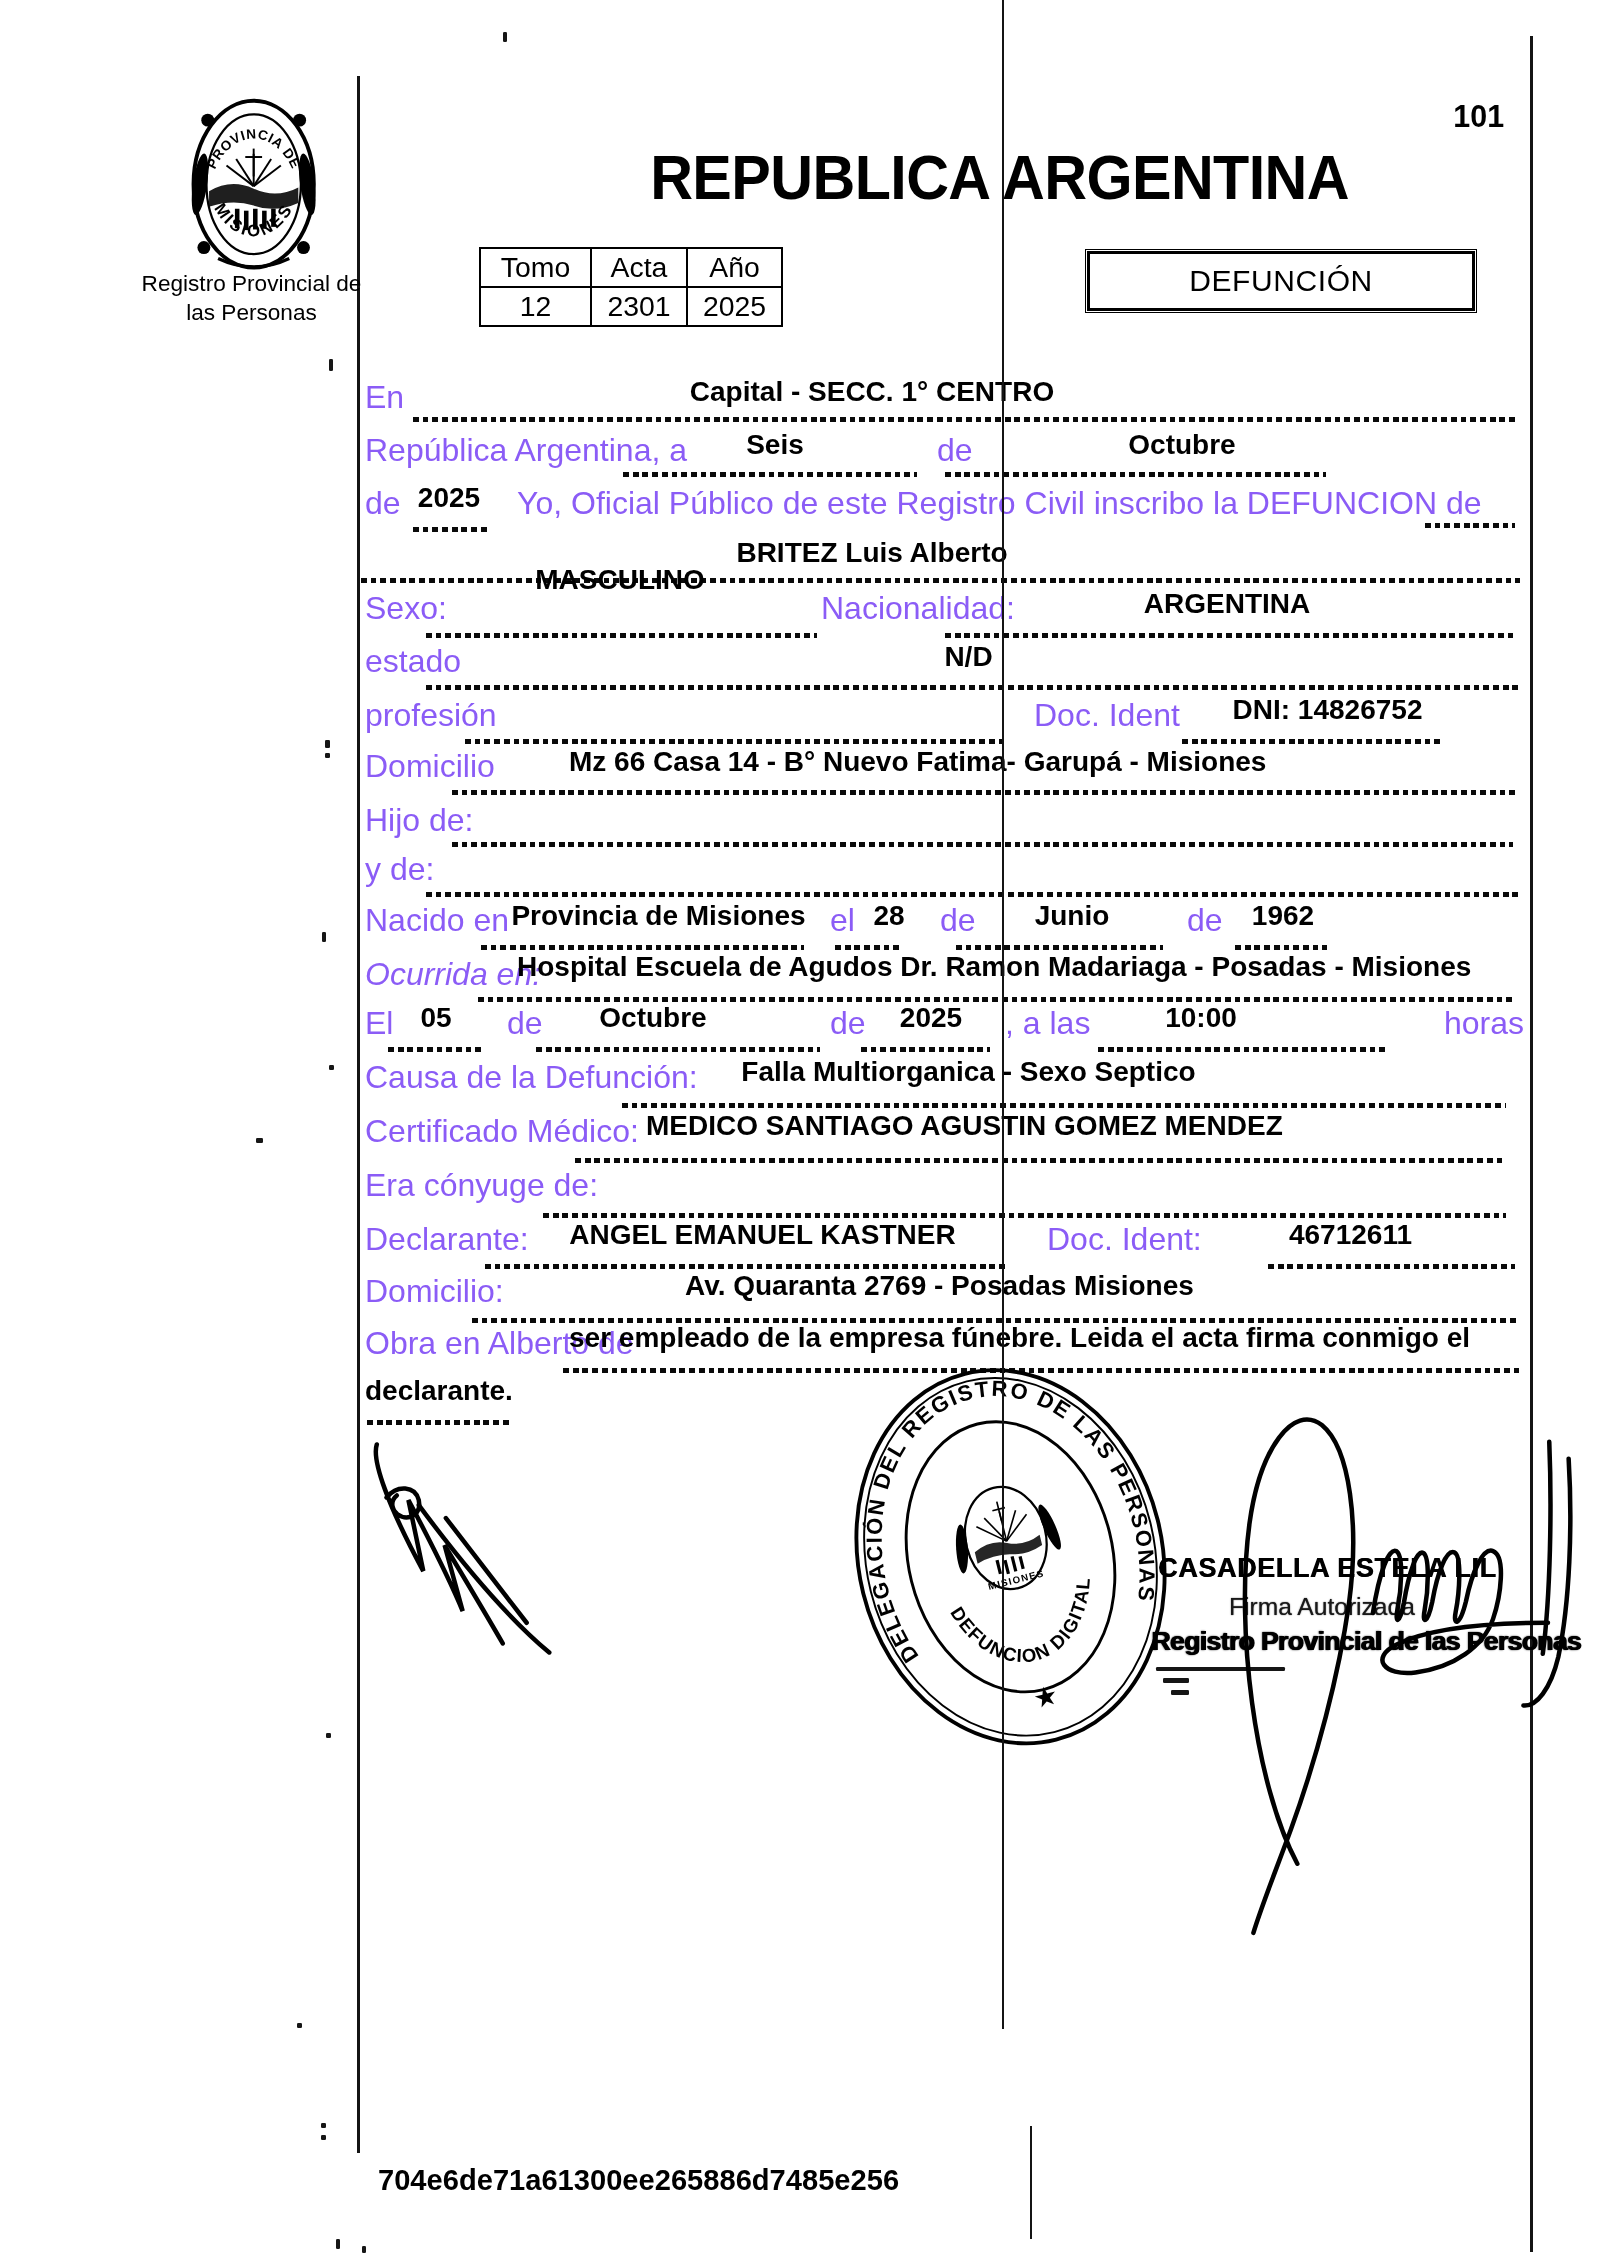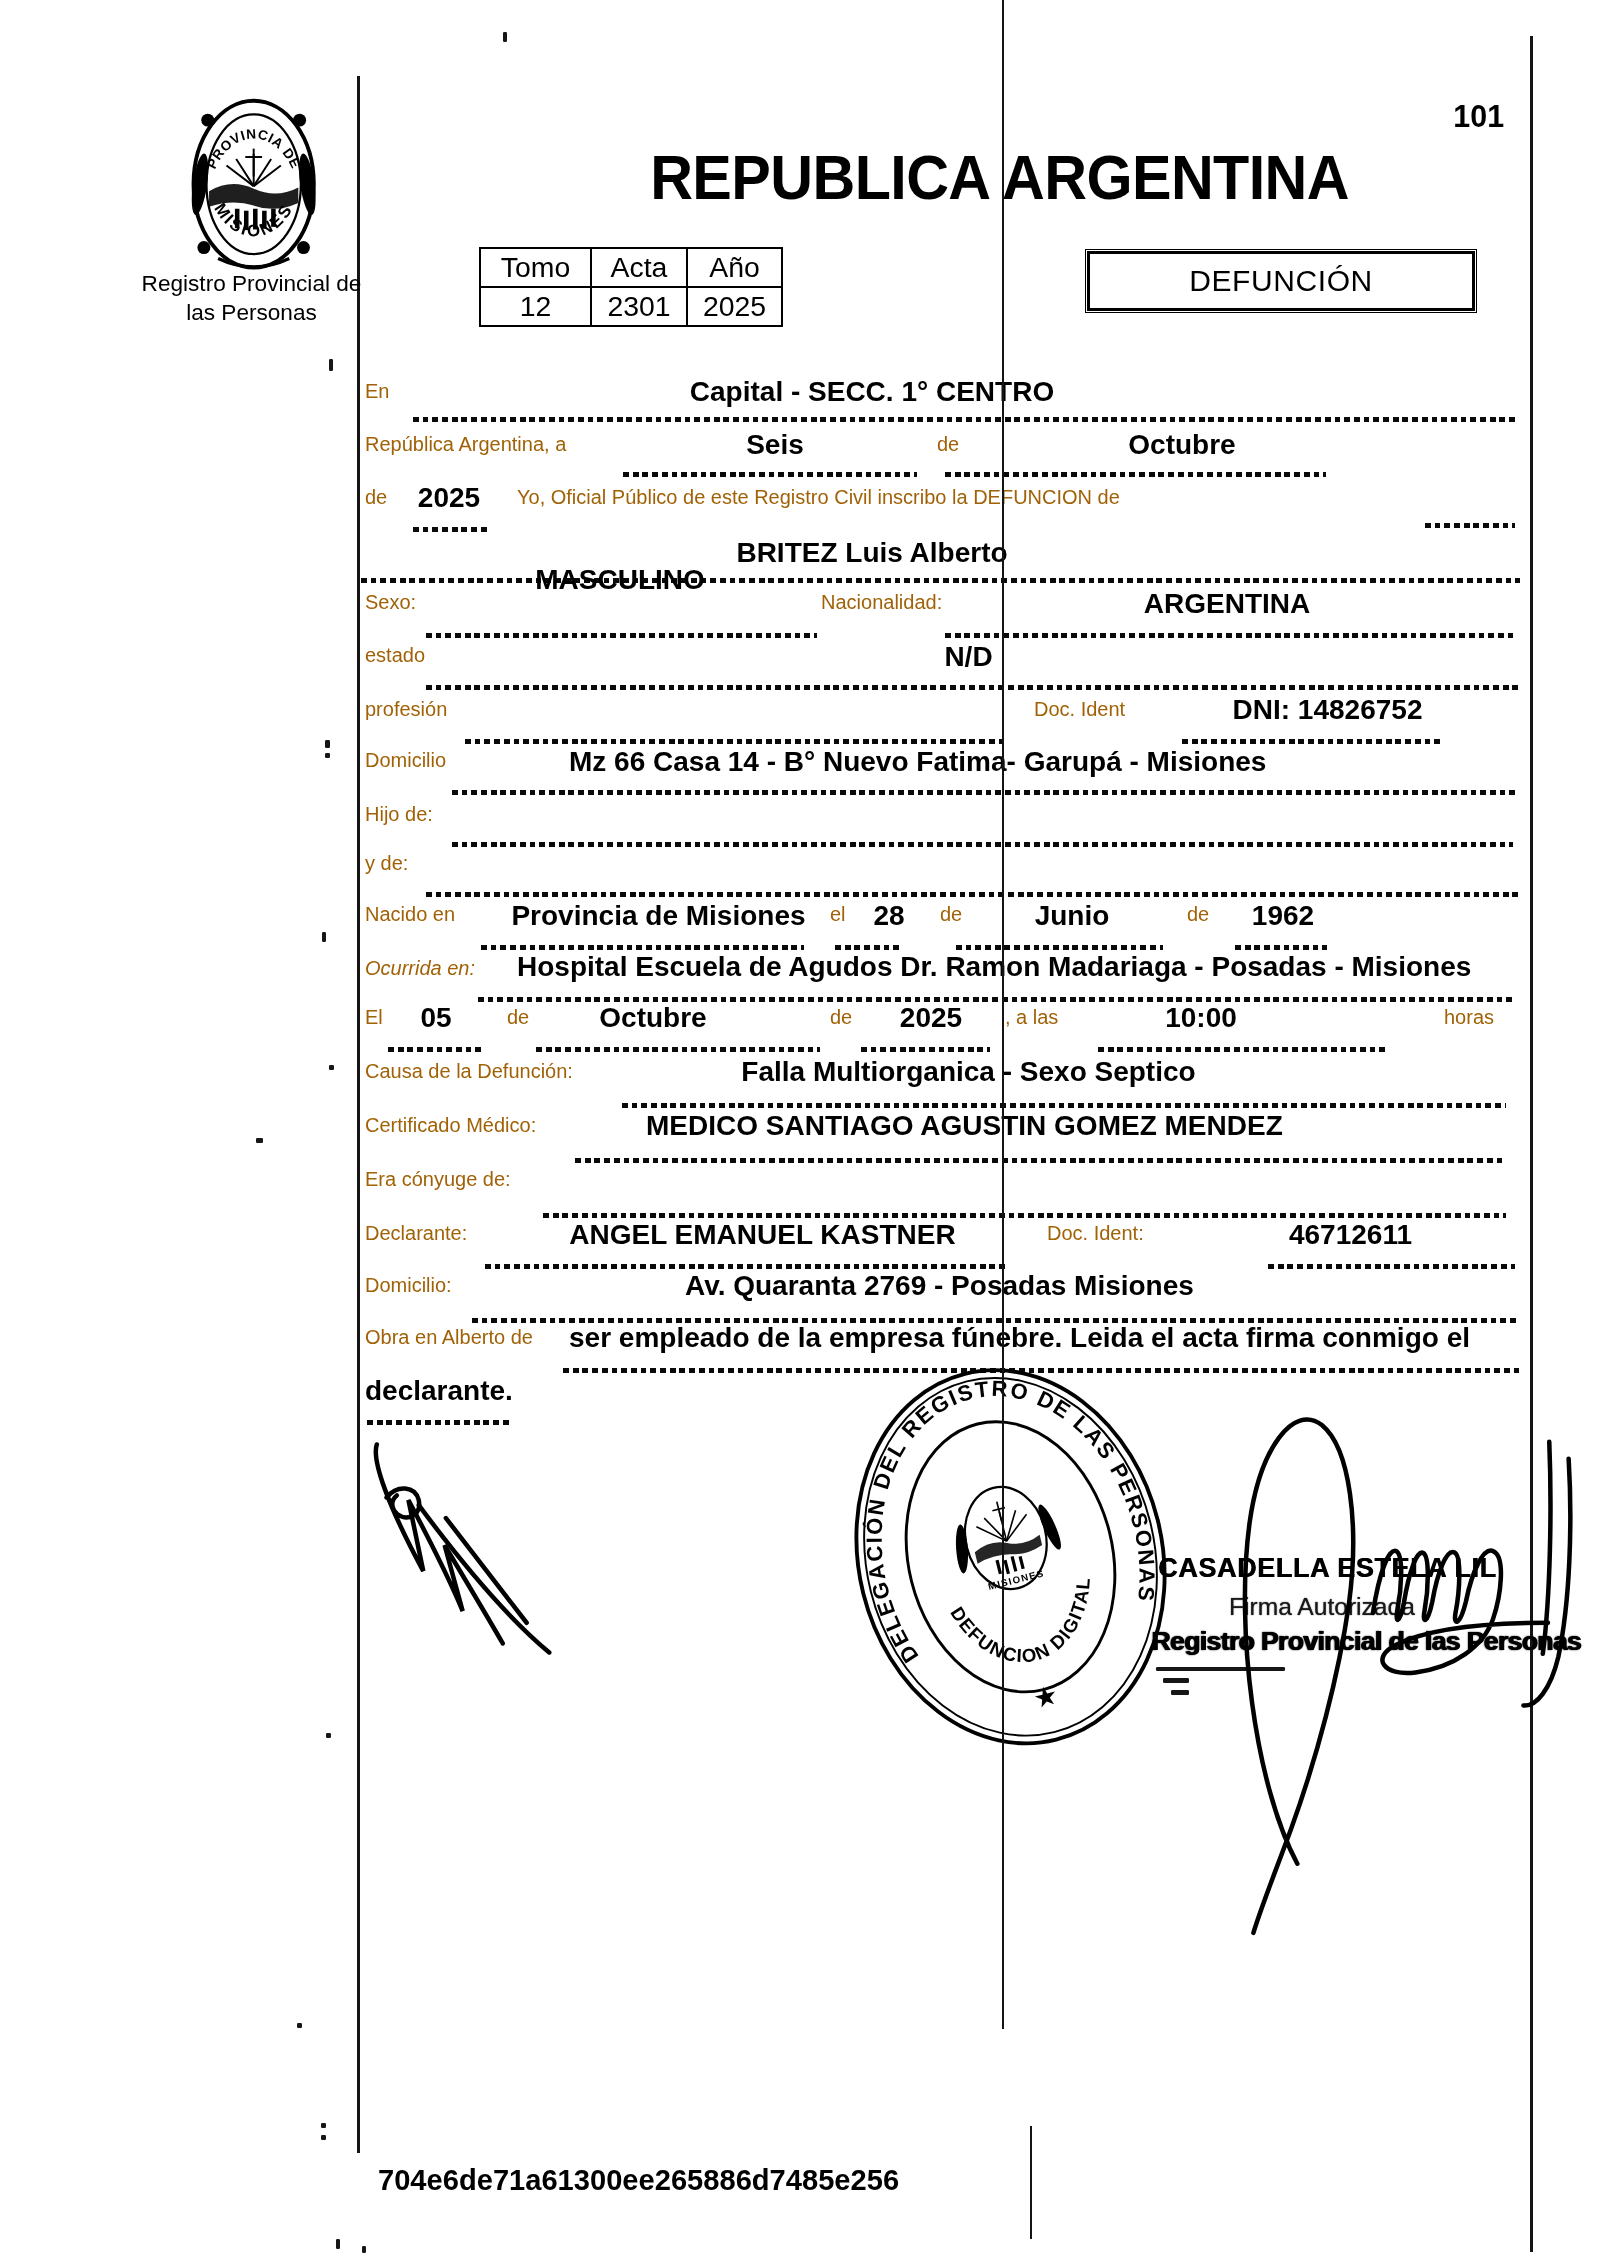--- a/index.html
+++ b/index.html
@@ -4,21 +4,21 @@
 <style>
   html,body{margin:0;padding:0;background:#e8e8e8;}
   #page{
     position:relative;
     width:1625px;height:2261px;
     background:#ffffff;
     font-family:"Liberation Sans",sans-serif;
     color:#000;
     overflow:hidden;
   }
-  .lbl{position:absolute;font-size:20px;color:#a16207;white-space:nowrap;line-height:1.1;}
+  .lbl{position:absolute;font-size:32px;color:#8b5cf6;white-space:nowrap;line-height:1.1;}
   .val{position:absolute;font-size:28px;font-weight:bold;color:#000;text-align:center;white-space:nowrap;line-height:1.1;}
   .dl{position:absolute;height:4.5px;background:repeating-linear-gradient(90deg,#0a0a0a 0 5.8px,transparent 5.8px 9.7px);}
   .mark{position:absolute;background:#161616;border-radius:1.3px;}
   .vline{position:absolute;background:#141414;}
   #title{
     position:absolute;left:630px;top:141px;width:672px;
     font-size:63px;font-weight:bold;text-align:center;white-space:nowrap;
     transform:scaleX(.94);transform-origin:center;letter-spacing:-0.6px;
   }
   #pageno{position:absolute;left:1452px;top:98px;font-size:32px;font-weight:bold;transform:scaleX(.95);}

